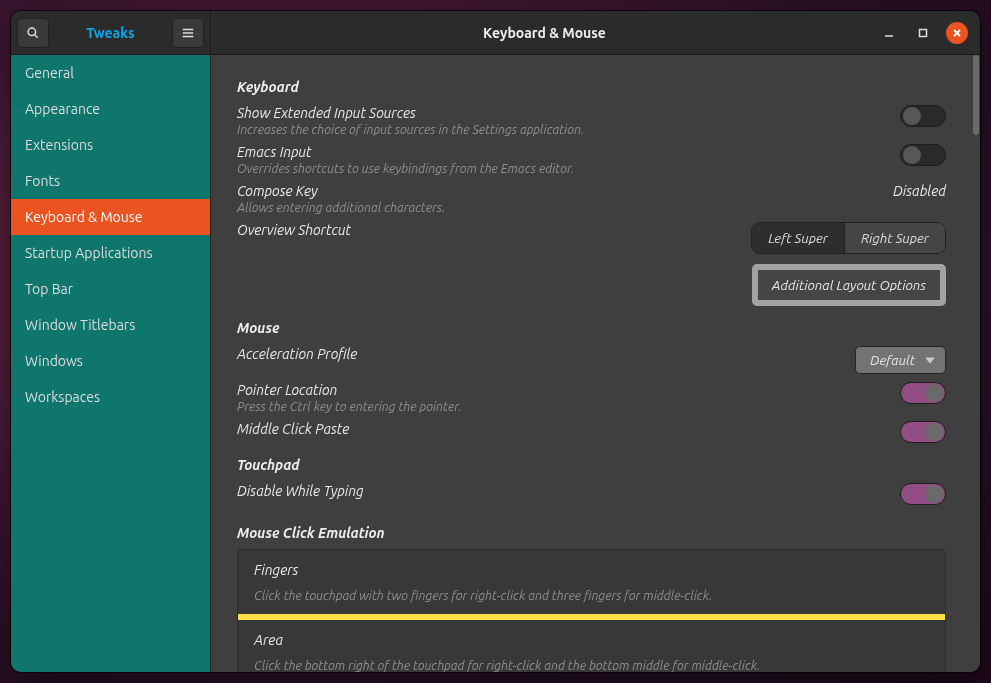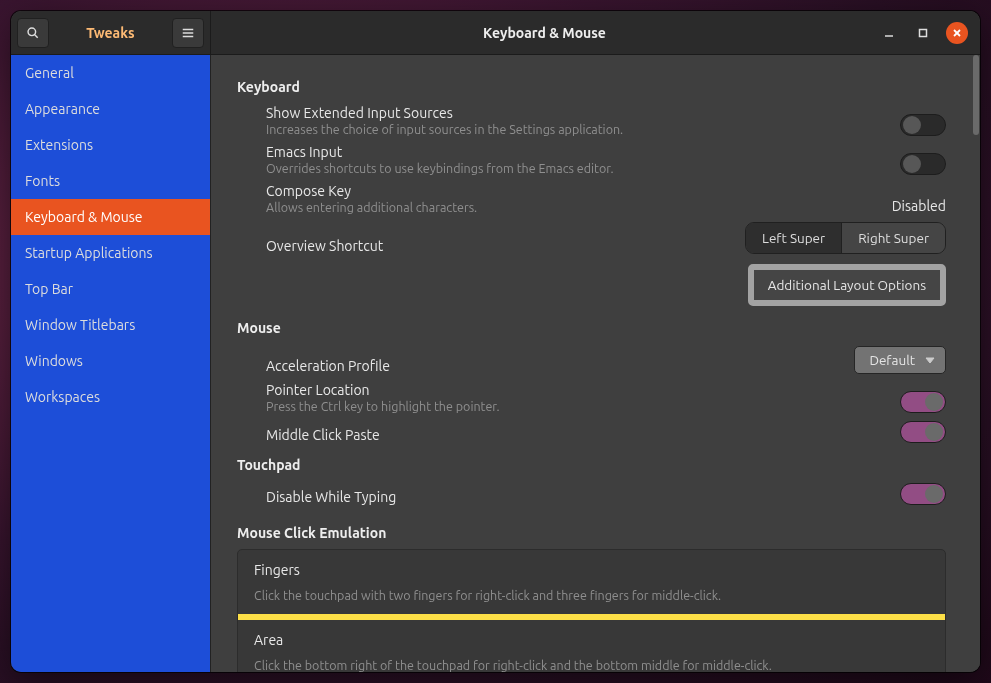--- a/index.html
+++ b/index.html
@@ -29,64 +29,64 @@
     border-right: 1px solid #1b1b1b;
     padding: 0 6px; gap: 6px;
   }
   .hb-btn {
     width: 32px; height: 30px; border-radius: 4px;
     background: #3a3a3a; border: 1px solid #202020;
     display: flex; align-items: center; justify-content: center;
     color: #ddd; cursor: pointer;
   }
   .hb-title-left {
-    flex: 1; text-align: center; color: #fdba74; font-weight: 700; font-size: 14px;
+    flex: 1; text-align: center; color: #0ea5e9; font-weight: 700; font-size: 14px;
   }
   .hb-right { flex: 1; display: flex; align-items: center; }
   .hb-title-right {
     flex: 1; text-align: center; color: #eee; font-weight: 700; font-size: 14px;
   }
   .win-controls { display: flex; gap: 12px; padding-right: 12px; align-items: center; }
   .win-btn {
     width: 22px; height: 22px; border-radius: 50%;
     display: flex; align-items: center; justify-content: center;
     color: #eee; cursor: pointer; font-size: 10px;
   }
   .win-close { background: #e95420; color: #fff; }
   .win-min svg, .win-max svg { stroke: #ddd; }
 
   
   .body { flex: 1; display: flex; min-height: 0; }
   .sidebar {
-    width: 200px; background: #1d4ed8;
+    width: 200px; background: #0f766e;
     border-right: 1px solid #222; overflow-y: auto;
   }
   .nav-item {
     padding: 10px 14px; color: #ddd; font-size: 14px; cursor: pointer;
   }
   .nav-item.active { background: #e95420; color: #fff; font-weight: 400; }
 
   .content-wrap { flex: 1; position: relative; background: #3f3f3f; display:flex; }
   .content {
     flex:1; overflow-y: auto; padding: 20px 26px 20px 26px;
     color: #ddd;
+    font-style: italic;
   }
   .scroll-indicator {
     width: 8px; background: #3f3f3f;
   }
   .scroll-thumb {
     width: 6px; margin-left:1px; height: 80px; background: #6a6a6a; border-radius: 3px;
   }
 
   .section-title { font-weight: 700; color: #eee; font-size: 14px; margin-top: 10px; margin-bottom: 6px; }
   .section-title.first { margin-top: 4px; }
   .row {
-    display: flex; align-items: flex-end; padding: 4px 0;
+    display: flex; align-items: flex-start; padding: 4px 0;
     gap: 20px;
-    margin-left: 29px;
   }
   .row .info { flex: 1; min-width: 0; }
   .row .label { color: #e8e8e8; font-size: 14px; }
   .row .desc  { color: #8f8f8f; font-size: 12.5px; margin-top: 1px; }
   .row .ctrl  { display: flex; align-items: center; gap: 8px; }
 
   .sub-title { font-weight: 700; color: #eee; font-size: 14px; margin-top: 16px; margin-bottom: 8px; }
 
   
   .toggle {
@@ -267,21 +267,21 @@
               <svg width="10" height="10" viewBox="0 0 10 10" fill="#ccc">
                   <polygon points="1,3 9,3 5,8"></polygon>
                 </svg>
             </div>
           </div>
         </div>
 
         <div class="row">
           <div class="info">
             <div class="label">Pointer Location</div>
-            <div class="desc">Press the Ctrl key to highlight the pointer.</div>
+            <div class="desc">Press the Ctrl key to entering the pointer.</div>
           </div>
           <div class="ctrl">
             <div class="toggle on">
                 <div class="knob"></div>
               </div>
           </div>
         </div>
 
         <div class="row">
           <div class="info">

